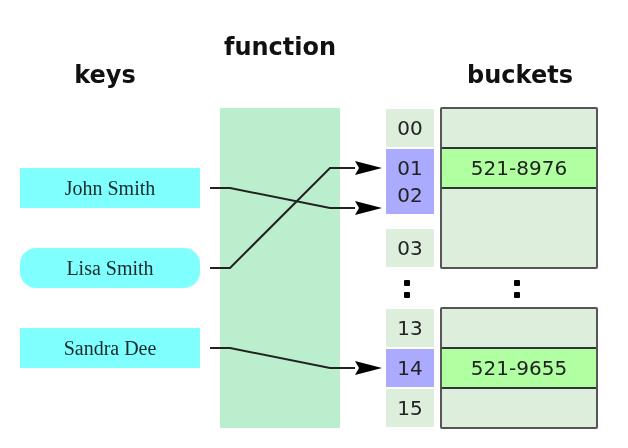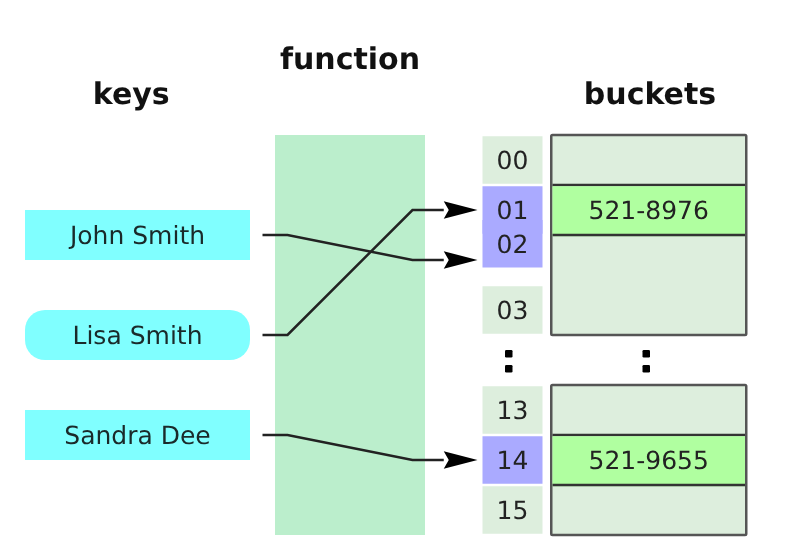--- a/index.html
+++ b/index.html
@@ -3,21 +3,21 @@
   <meta charset="utf-8">
   <style>
     html, body { margin: 0; padding: 0; background: #ffffff; }
     body { width: 628px; height: 448px; position: relative; overflow: hidden;
            font-family: "DejaVu Sans", sans-serif; }
     .heading { position: absolute; font-weight: bold; font-size: 24px; color: #111;
                text-align: center; line-height: 30px; }
     .hash-box { position: absolute; left: 220px; top: 108px; width: 120px; height: 320px;
                 background: #bbeecc; }
     .key { position: absolute; left: 20px; width: 180px; height: 40px; background: #80ffff;
-           font-size: 20px; color: #1a2a2a; text-align: center; line-height: 40px; }
+           font-size: 20px; color: #1a2a2a; text-align: center; line-height: 40px; font-family: Liberation Serif, serif; }
     .idx { position: absolute; left: 386px; width: 48px; height: 38px; background: #ddeedd;
            font-size: 20px; color: #222; text-align: center; line-height: 38px; }
     .idx.used { background: #aaaaff; }
     .bucket-group { position: absolute; left: 440px; width: 158px; border: 2px solid #555;
                     border-radius: 2px; background: #ddeedd; box-sizing: border-box; }
     .bucket { height: 40px; box-sizing: border-box; border-bottom: 2px solid #333;
               font-size: 20px; color: #222; text-align: center; line-height: 38px; }
     .bucket:last-child { border-bottom: none; }
     .bucket.filled { background: #b0ffa0; }
     .dots { position: absolute; font-size: 22px; font-weight: bold; color: #000; line-height: 22px; }

